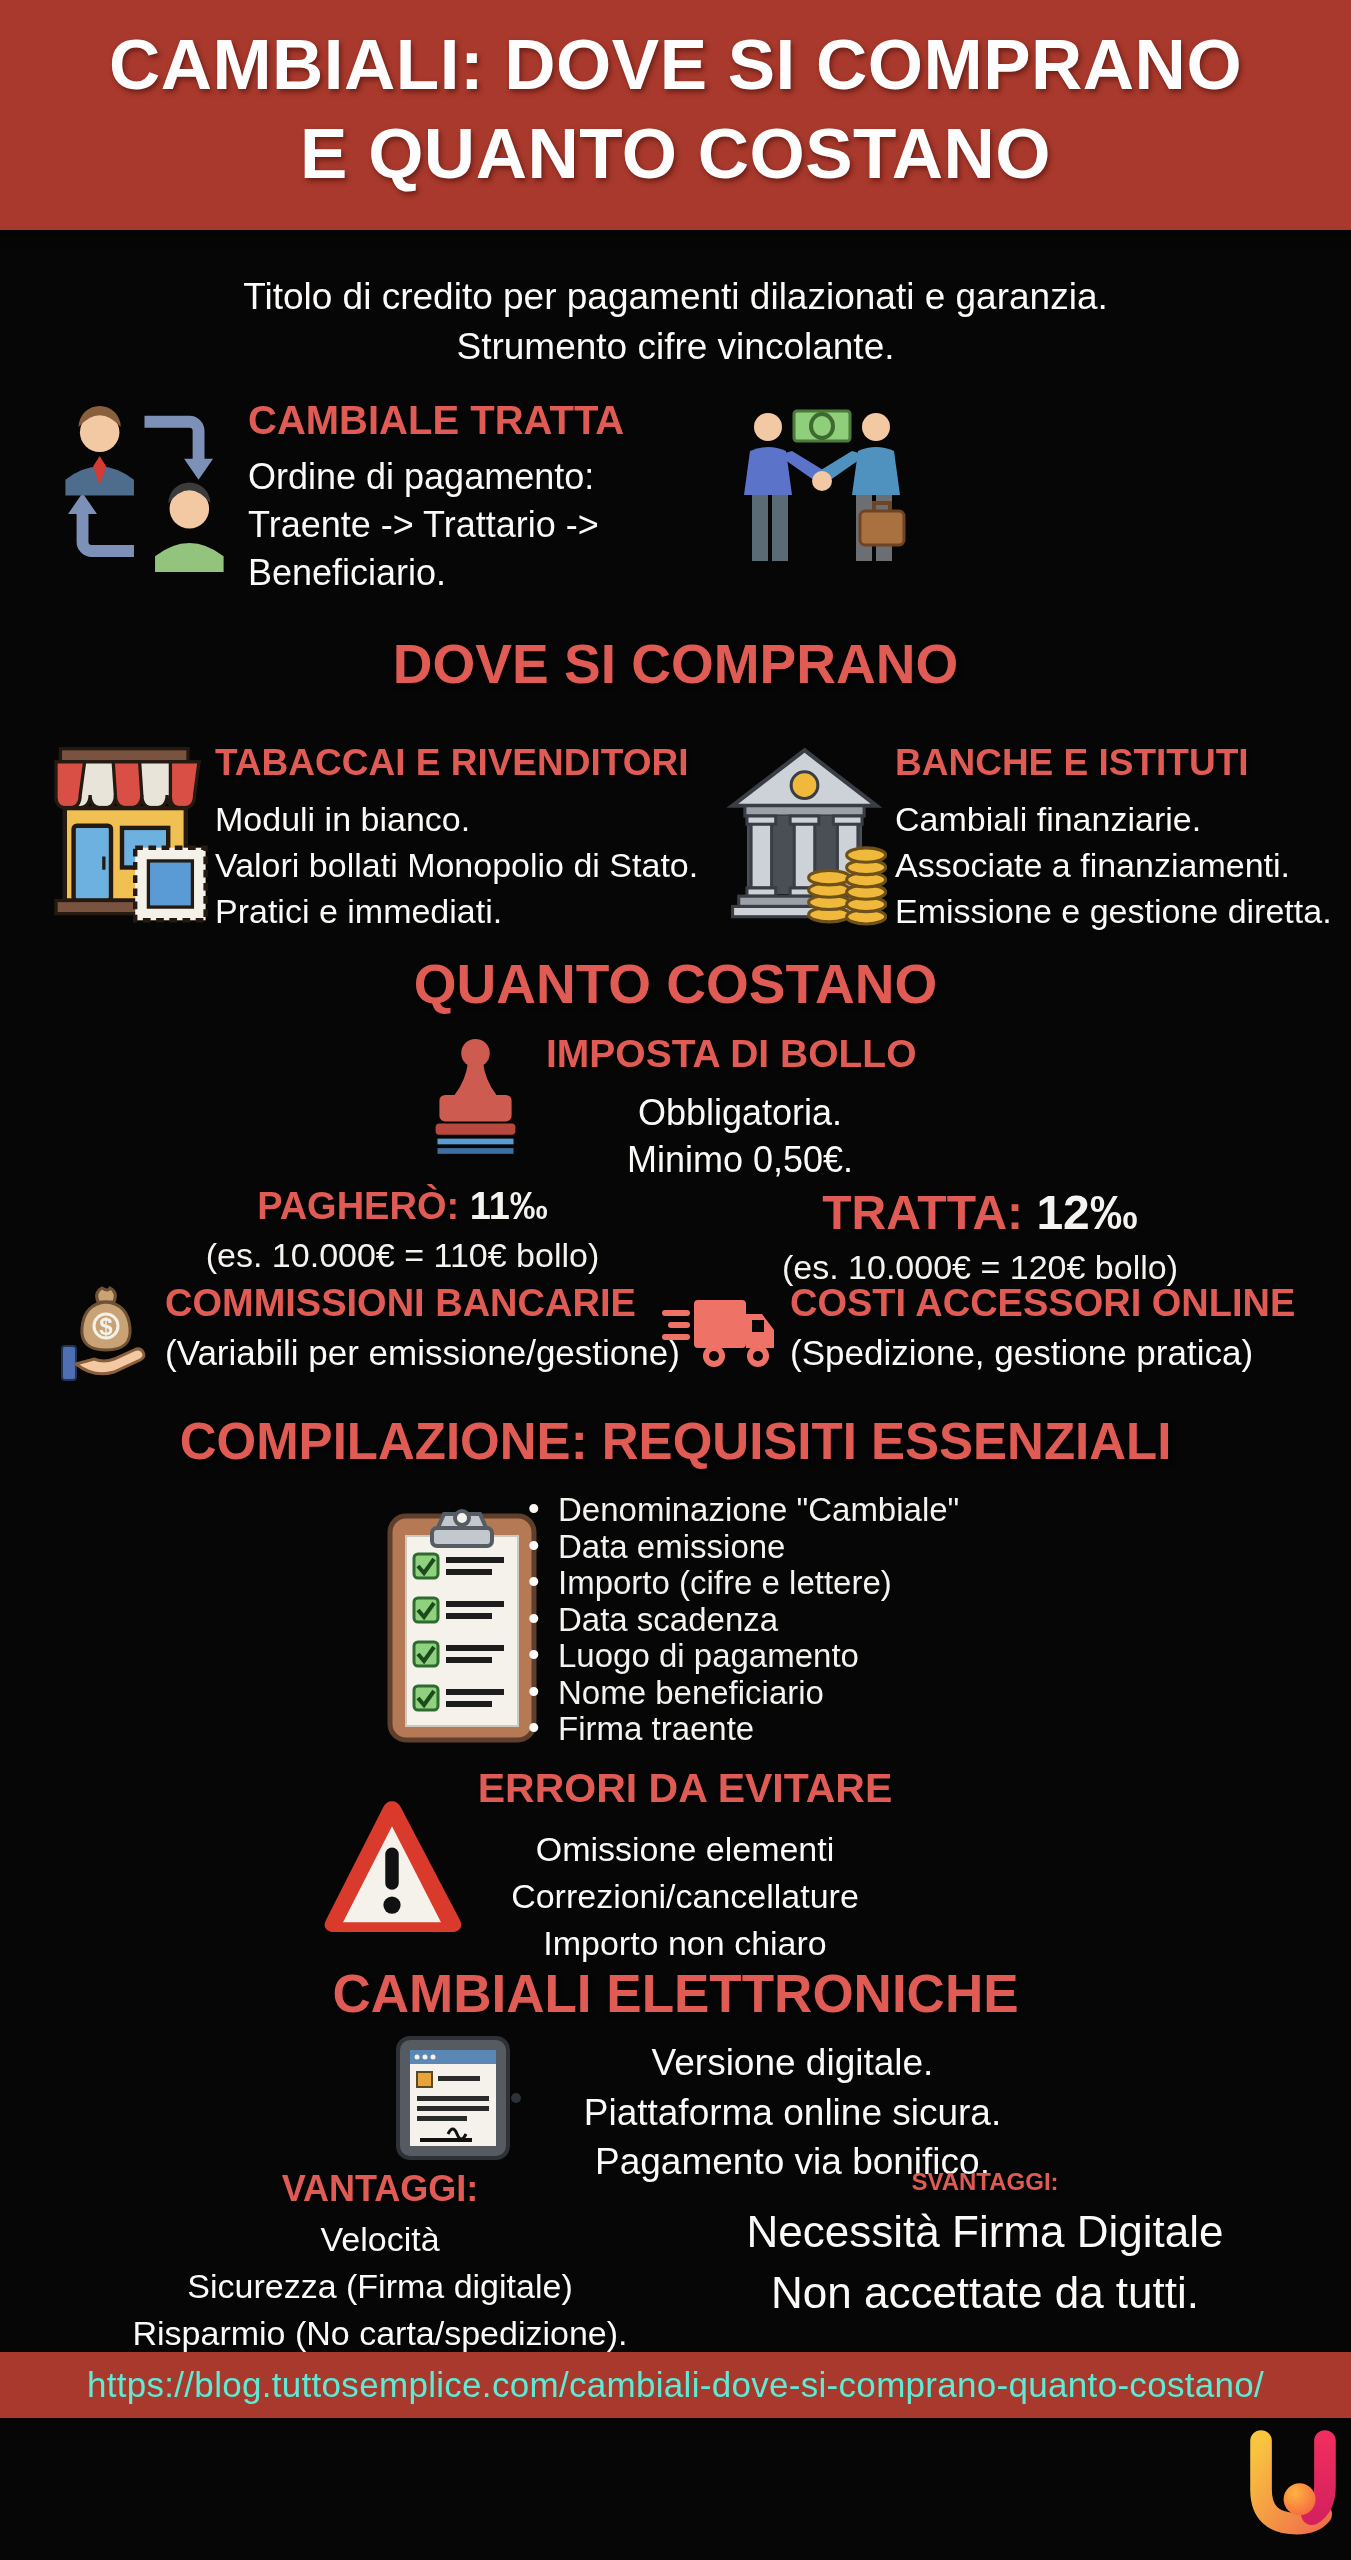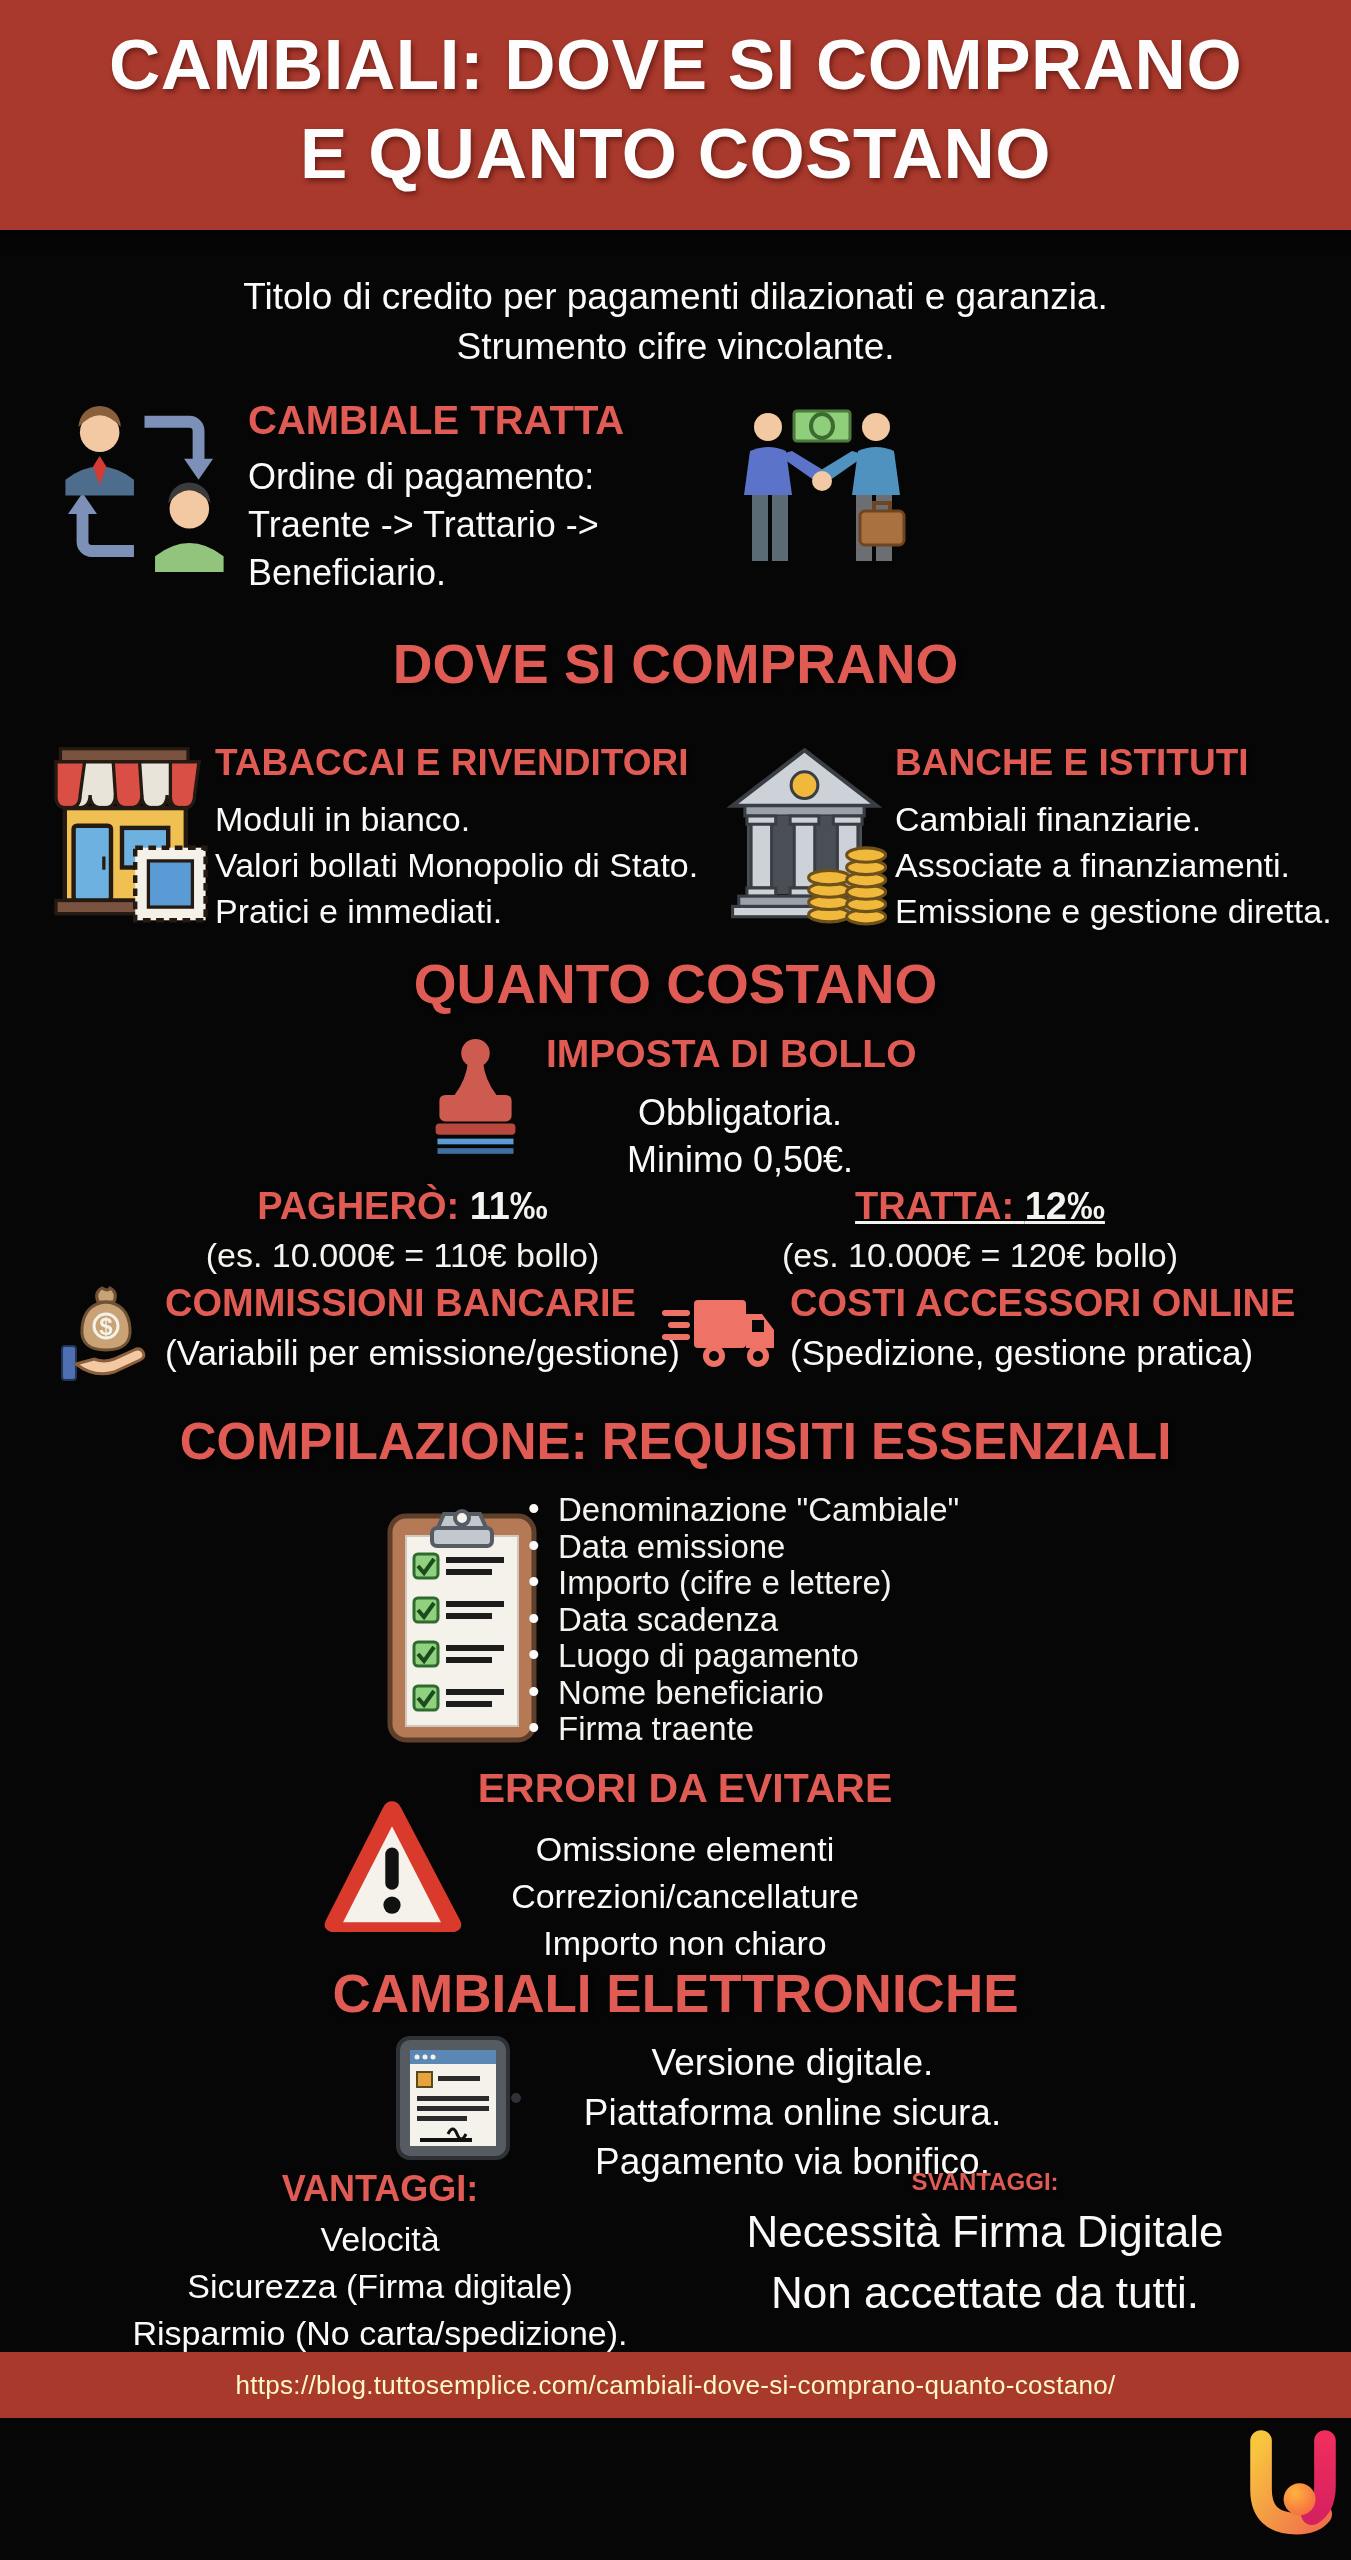--- a/index.html
+++ b/index.html
@@ -20,21 +20,21 @@
   .body-lines{color:#fbfaf8;}
   .center{text-align:center;}
   
   .col-abs{position:absolute;top:0;}
   
   ul.req{list-style:none;margin:0;padding:0;font-size:33px;line-height:36.5px;}
   ul.req li{padding-left:38px;position:relative;}
   ul.req li::before{content:"•";position:absolute;left:8px;top:-1px;font-size:33px;color:#fbfaf8;}
   
   .footer-bar{top:2352px;height:66px;background:var(--banner,#a8392c);text-align:center;}
-  .footer-bar .url{font-size:26px;line-height:66px;color:#fef9c3;letter-spacing:.3px;}
+  .footer-bar .url{font-size:35px;line-height:66px;color:#5eead4;letter-spacing:.3px;}
   svg{display:block;}
 </style>
 </head>
 <body>
 
 <div class="page" style="--banner: #a8392c; --accent: #e15b55; --bg: #060606; --text: #f5f3ef;">
 
   <header class="abs full banner">
     <h1>
       <span>CAMBIALI: DOVE SI COMPRANO</span><br>
@@ -190,21 +190,21 @@
 
   <section class="abs full" style="top:1185px;height:95px;">
     <div class="col-abs center" style="left:115px;width:575px;">
       <div style="font-size:38px;">
         <span class="red-sub">PAGHERÒ:</span>
         <span style="font-weight:600;">11‰</span>
       </div>
       <div style="font-size:34px;margin-top:8px;">(es. 10.000€ = 110€ bollo)</div>
     </div>
     <div class="col-abs center" style="left:695px;width:570px;">
-      <div style="font-size:38px;text-decoration:underline;">
+      <div style="font-size:48px;">
         <span class="red-sub">TRATTA:</span>
         <span style="font-weight:600;">12‰</span>
       </div>
       <div style="font-size:34px;margin-top:8px;">(es. 10.000€ = 120€ bollo)</div>
     </div>
   </section>
 
   <section class="abs full" style="top:1282px;height:110px;">
     <div class="col-abs" style="left:60px;top:2px;">
       <svg width="92" height="108" viewBox="0 0 92 108">

